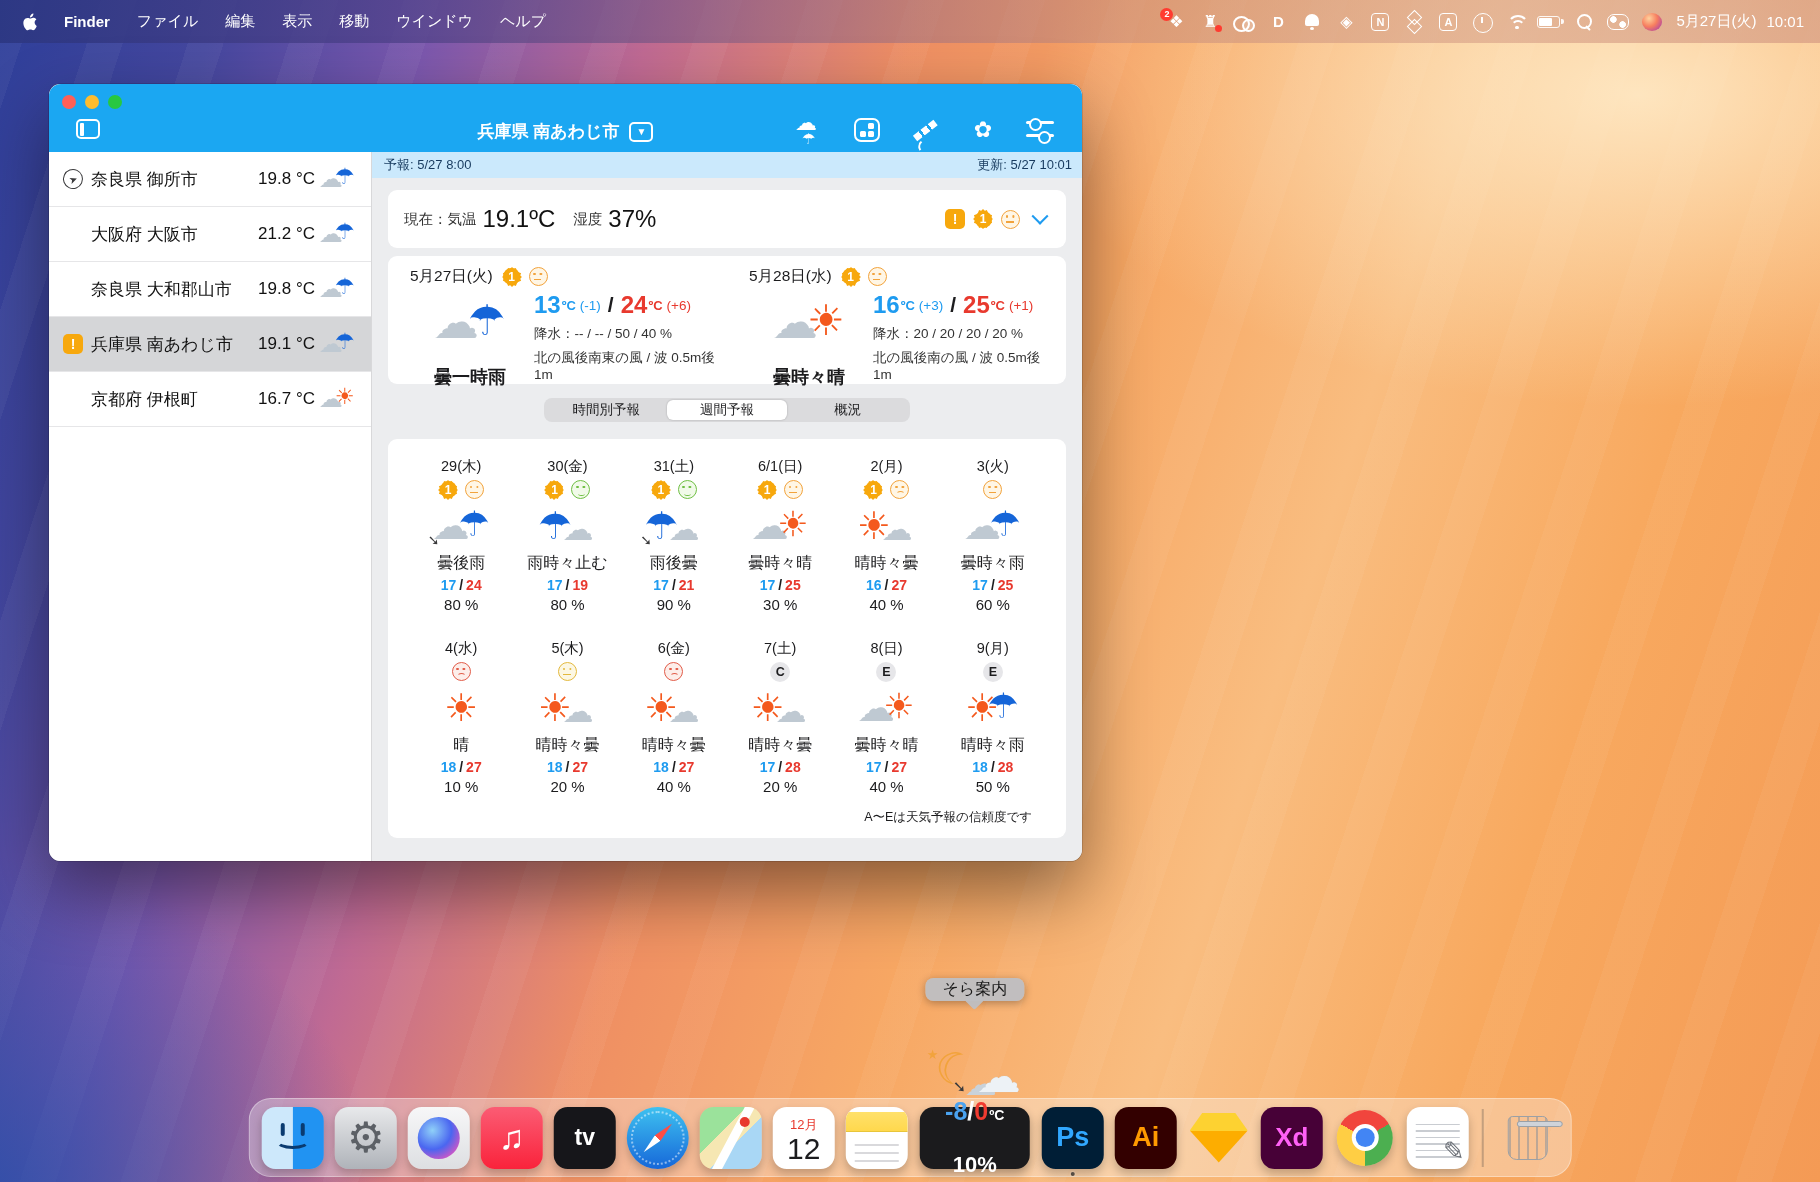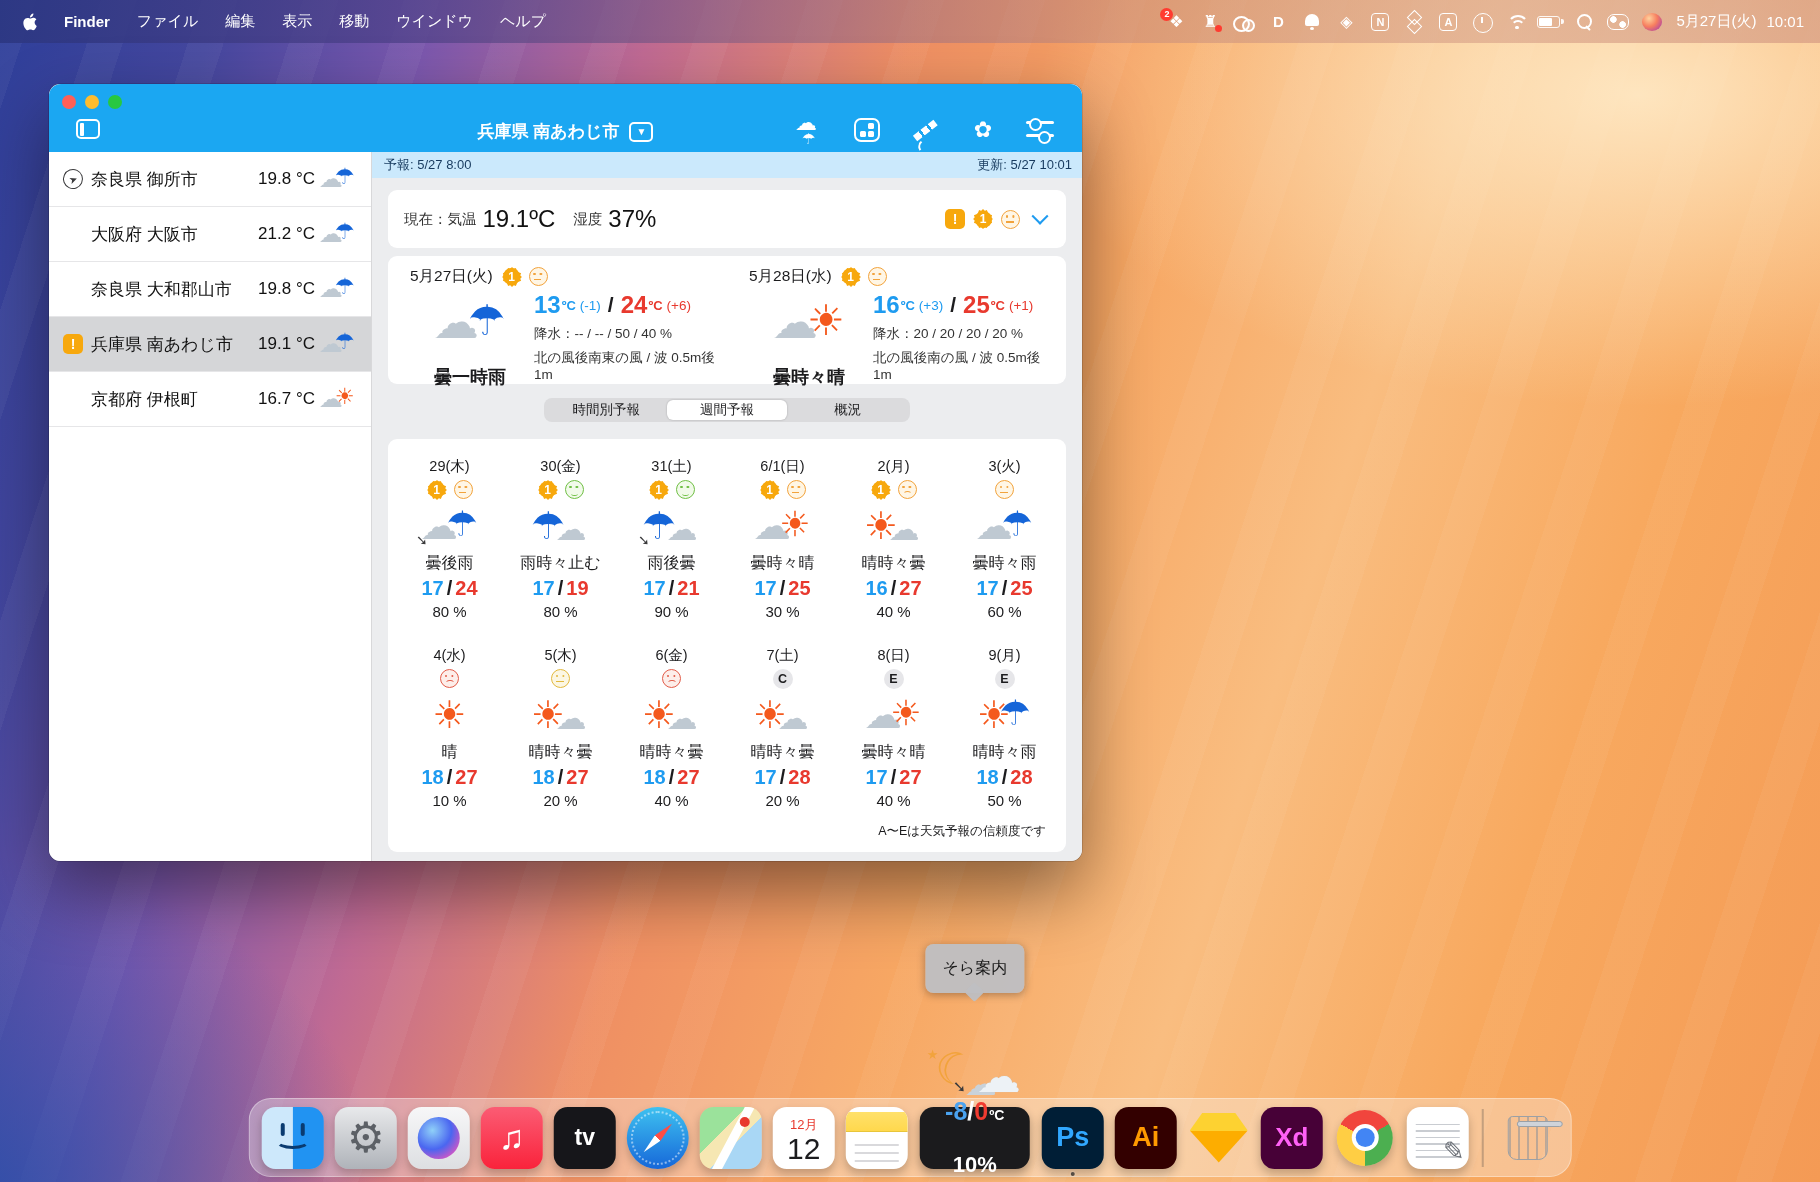--- a/index.html
+++ b/index.html
@@ -159,27 +159,27 @@
   .d-temps .slash { font-size:21px; color:#1c1c1e; margin:0 7px; font-weight:bold; }
   .d-temps .slash::before { content:"/"; }
   .d-precip,.d-wind { font-size:13.5px; color:#333; margin-top:6px; }
 
   .tabs { margin:14px auto 0; width:366px; height:24px; background:#DBDBDD; border-radius:8px;
     padding:2px; display:flex; }
   .tab { flex:1; border-radius:6px; display:flex; align-items:center; justify-content:center;
     font-size:13.5px; color:#1c1c1e; }
   .tab.selected { background:#fff; box-shadow:0 0 2px rgba(0,0,0,.25); }
 
-  .weekly { margin:17px 16px 0; padding:18px 6px 8px; }
+  .weekly { margin:17px 16px 0; padding:18px 20px 8px; }
   .wgrid { display:grid; grid-template-columns:repeat(6,1fr); row-gap:26px; }
   .wcell { display:flex; flex-direction:column; align-items:center; gap:3px; }
   .w-date { font-size:14.5px; color:#1c1c1e; }
   .w-badges { height:21px; display:flex; align-items:center; gap:7px; }
   .w-cond { font-size:16px; color:#1c1c1e; margin-top:1px; }
-  .w-temps { font-size:20px; font-weight:bold; }
+  .w-temps { font-size:14px; font-weight:bold; }
   .w-temps .slash { color:#1c1c1e; font-weight:bold; padding:0 3px; }
   .w-temps .slash::before { content:"/"; }
   .w-prob { font-size:15px; color:#1c1c1e; }
   .wnote { text-align:right; font-size:12.5px; color:#1c1c1e; padding:14px 14px 4px 0; }
 
   
   .wic { height:46px; display:flex; align-items:center; justify-content:center; position:relative; }
   .wic .g { font-size:38px; line-height:1; position:relative; }
   .g-cloud { color:#BFC9D2; font-weight:bold; }
   .g-sun { color:#F4591D; }
@@ -303,22 +303,22 @@
     align-items:center; justify-content:center; box-shadow:0 5px 10px rgba(0,0,0,.3); }
   .sb-line1 { display:flex; align-items:baseline; line-height:1; }
   .sb-low { color:#4AA3F0; font-size:25px; font-weight:bold; }
   .sb-slash { color:#fff; font-size:25px; font-weight:bold; }
   .sb-slash::before { content:"/"; }
   .sb-high { color:#F03B30; font-size:25px; font-weight:bold; }
   .sb-unit { color:#fff; font-size:14px; font-weight:bold; margin-left:1px; }
   .sb-div { width:78px; height:2px; background:#fff; border-radius:1px; margin:3px 0; }
   .sb-prob { color:#fff; font-size:22px; font-weight:bold; line-height:1;margin-top:24px; }
 
-  .tooltip { position:absolute; bottom:176px; left:50%; transform:translateX(-50%);
-    background:rgba(190,190,194,.96); color:#1a1a1a; font-size:16px; padding:14px 17px;
+  .tooltip { position:absolute; bottom:168px; left:50%; transform:translateX(-50%);
+    background:rgba(190,190,194,.96); color:#1a1a1a; font-size:16px; padding:1px 17px;
     border-radius:8px; white-space:nowrap; box-shadow:0 2px 8px rgba(0,0,0,.3);margin-top:6px; }
   .tooltip::after { content:""; position:absolute; left:50%; bottom:-6px; margin-left:-7px;
     width:14px; height:14px; background:rgba(190,190,194,.96); transform:rotate(45deg);
     border-radius:2px; z-index:-1; }
 </style>
 </head>
 <body>
 
 <div class="desktop">
 

